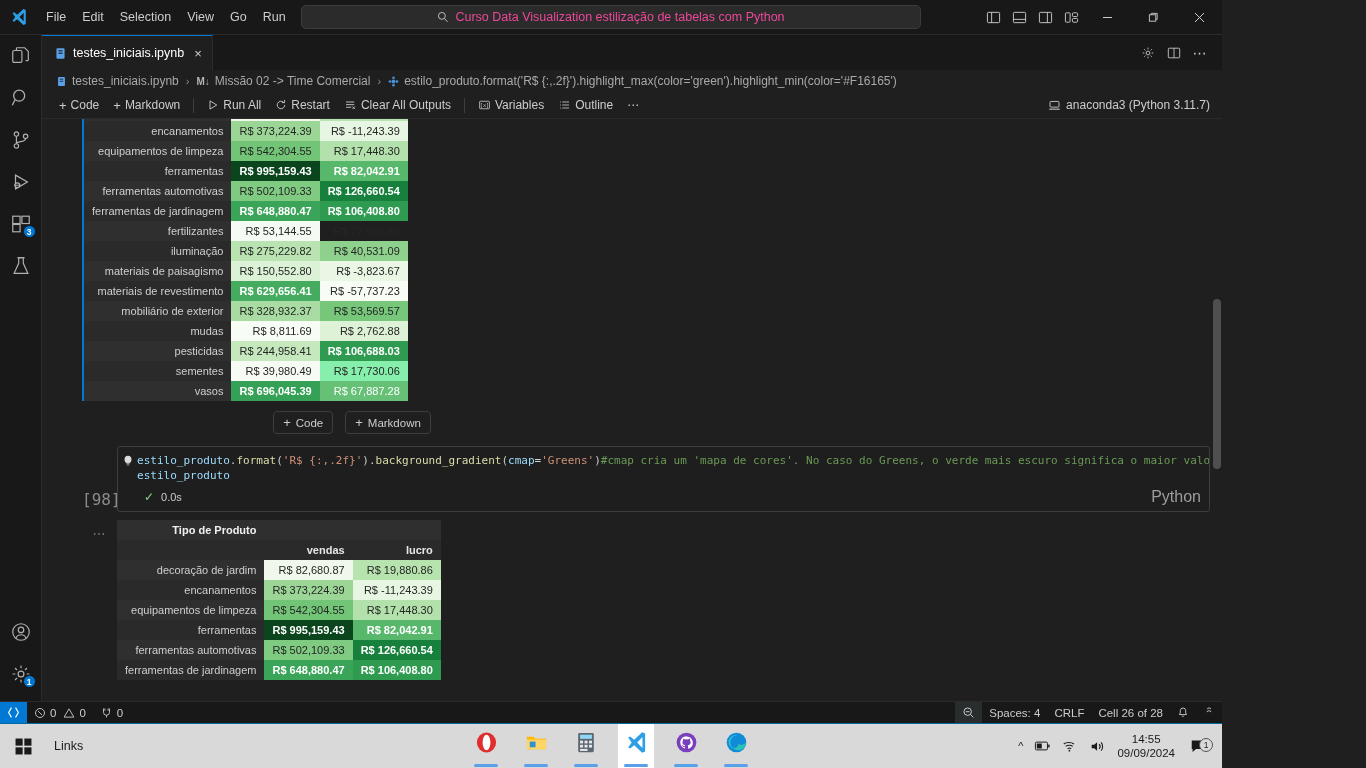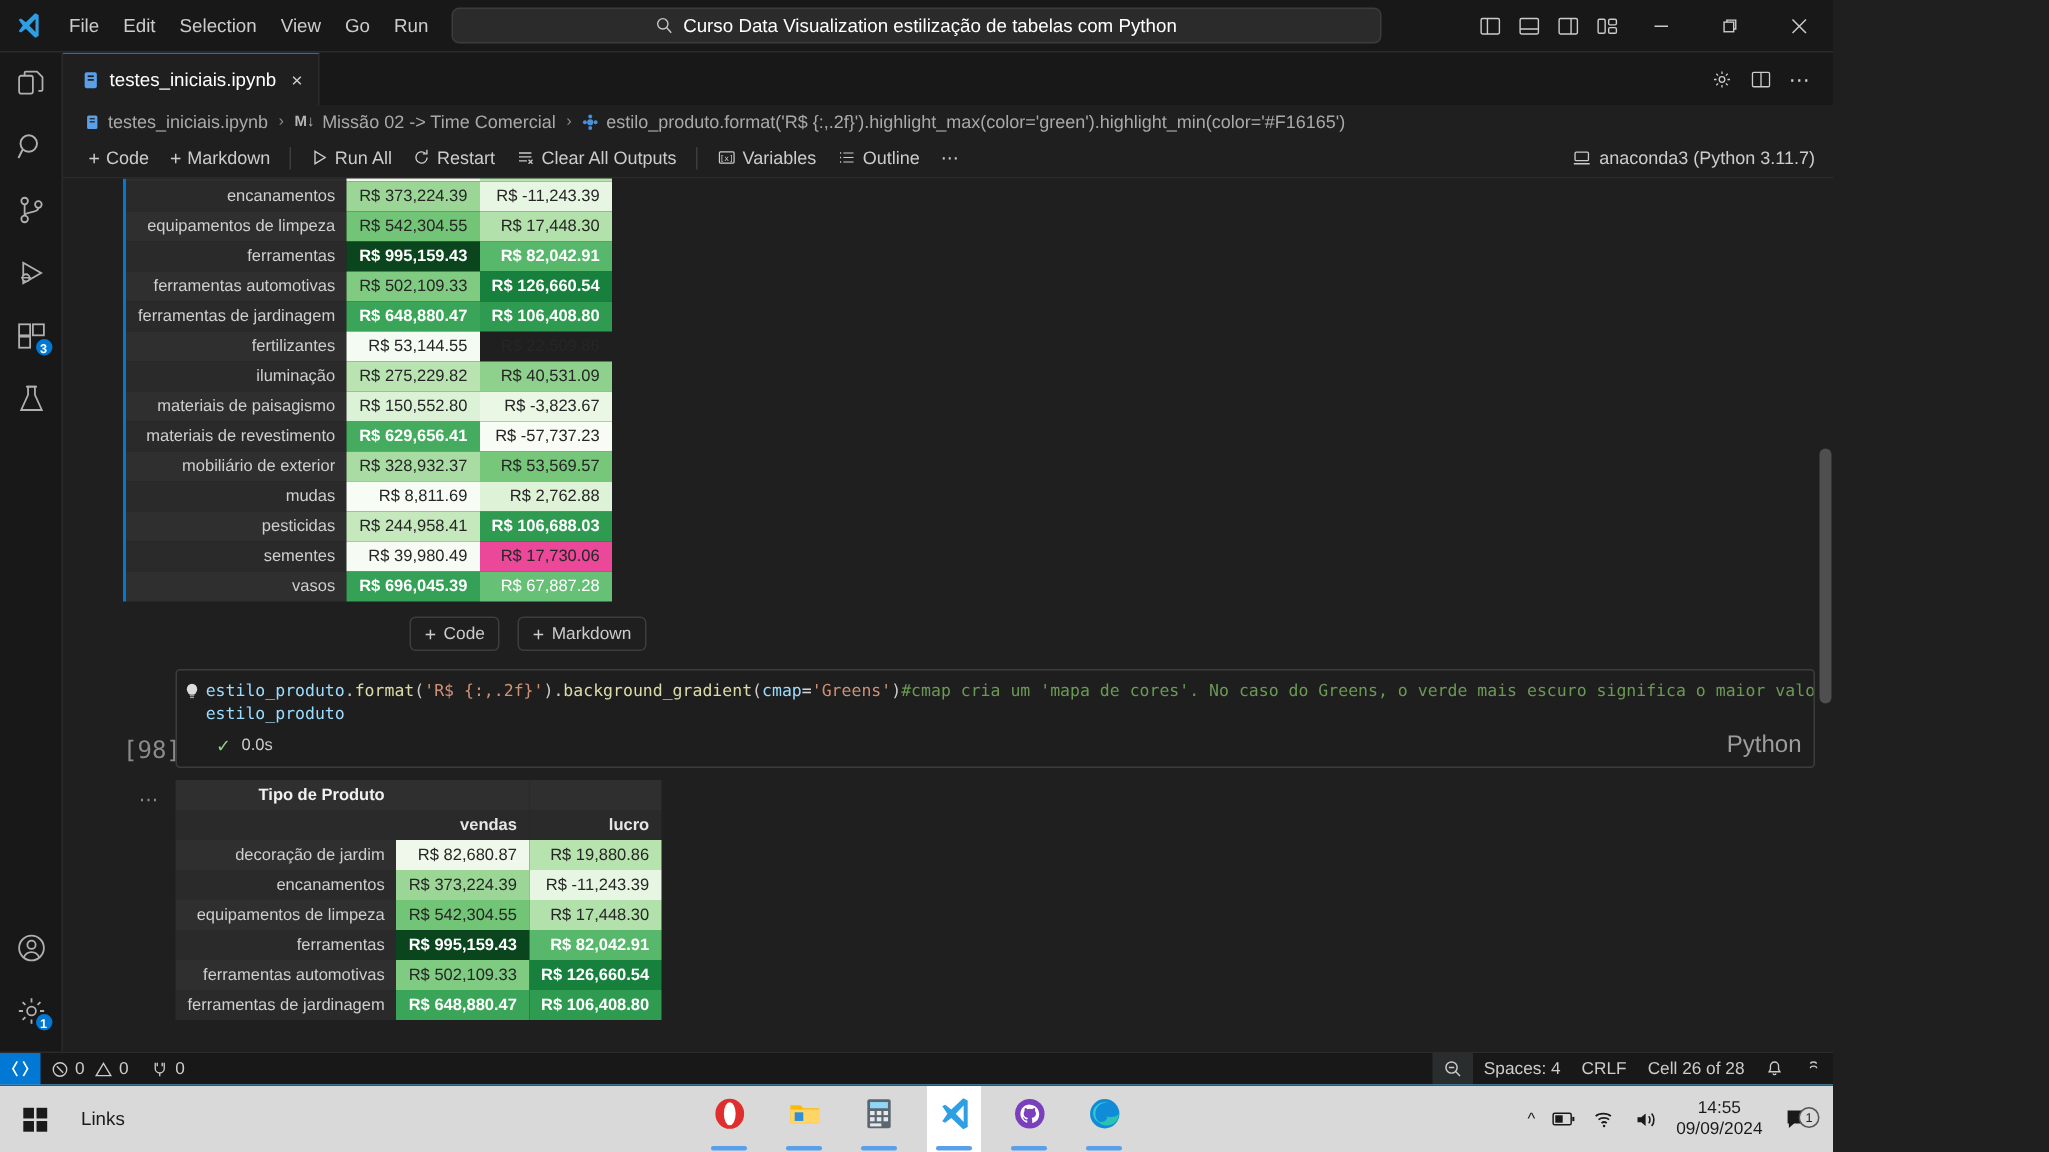--- a/index.html
+++ b/index.html
@@ -24,21 +24,21 @@
     white-space:nowrap;
   }
   .nav-arrows { display:flex; align-items:center; gap:14px; margin-left:18px; }
   .nav-arrow { color:#9d9d9d; font-size:17px; line-height:1; }
   .nav-arrow.dim { color:#5a5a5a; }
   .qsearch {
     position:absolute; left:50%; transform:translateX(-50%);
     width:620px; height:24px; background:#2b2b2b; border:1px solid #3c3c3c;
     border-radius:5px; display:flex; align-items:center; justify-content:center; gap:6px;
   }
-  .qsearch .txt { color:#ffffff; font-size:12.5px; }
+  .qsearch .txt { color:#ec4899; font-size:12.5px; }
   .qsearch .mag { width:12px; height:12px; }
   .win-right { margin-left:auto; display:flex; align-items:center; height:35px; }
   .layout-ico {
     width:26px; height:35px; display:flex; align-items:center; justify-content:center;
   }
   .wbtn { width:46px; height:35px; display:flex; align-items:center; justify-content:center; }
 
   
   .body-row { display:flex; flex:1 1 auto; min-height:0; }
 
@@ -506,21 +506,21 @@
                       <td style="background: rgb(221, 242, 215); color: rgb(38, 38, 38);">R$ 2,762.88</td>
                     </tr>
                     <tr>
                       <th>pesticidas</th>
                       <td style="background: rgb(197, 232, 189); color: rgb(38, 38, 38);">R$ 244,958.41</td>
                       <td style="background: rgb(46, 155, 81); color: rgb(255, 255, 255); font-weight: bold;">R$ 106,688.03</td>
                     </tr>
                     <tr>
                       <th>sementes</th>
                       <td style="background: rgb(246, 252, 244); color: rgb(38, 38, 38);">R$ 39,980.49</td>
-                      <td style="background: #ec4899; color: rgb(38, 38, 38);">R$ 17,730.06</td>
+                      <td style="background: #86efac; color: rgb(38, 38, 38);">R$ 17,730.06</td>
                     </tr>
                     <tr>
                       <th>vasos</th>
                       <td style="background: rgb(53, 161, 86); color: rgb(255, 255, 255); font-weight: bold;">R$ 696,045.39</td>
                       <td style="background: rgb(102, 192, 118); color: rgb(255, 255, 255);">R$ 67,887.28</td>
                     </tr>
                   </tbody>
               </table>
             </div>
           </div>

